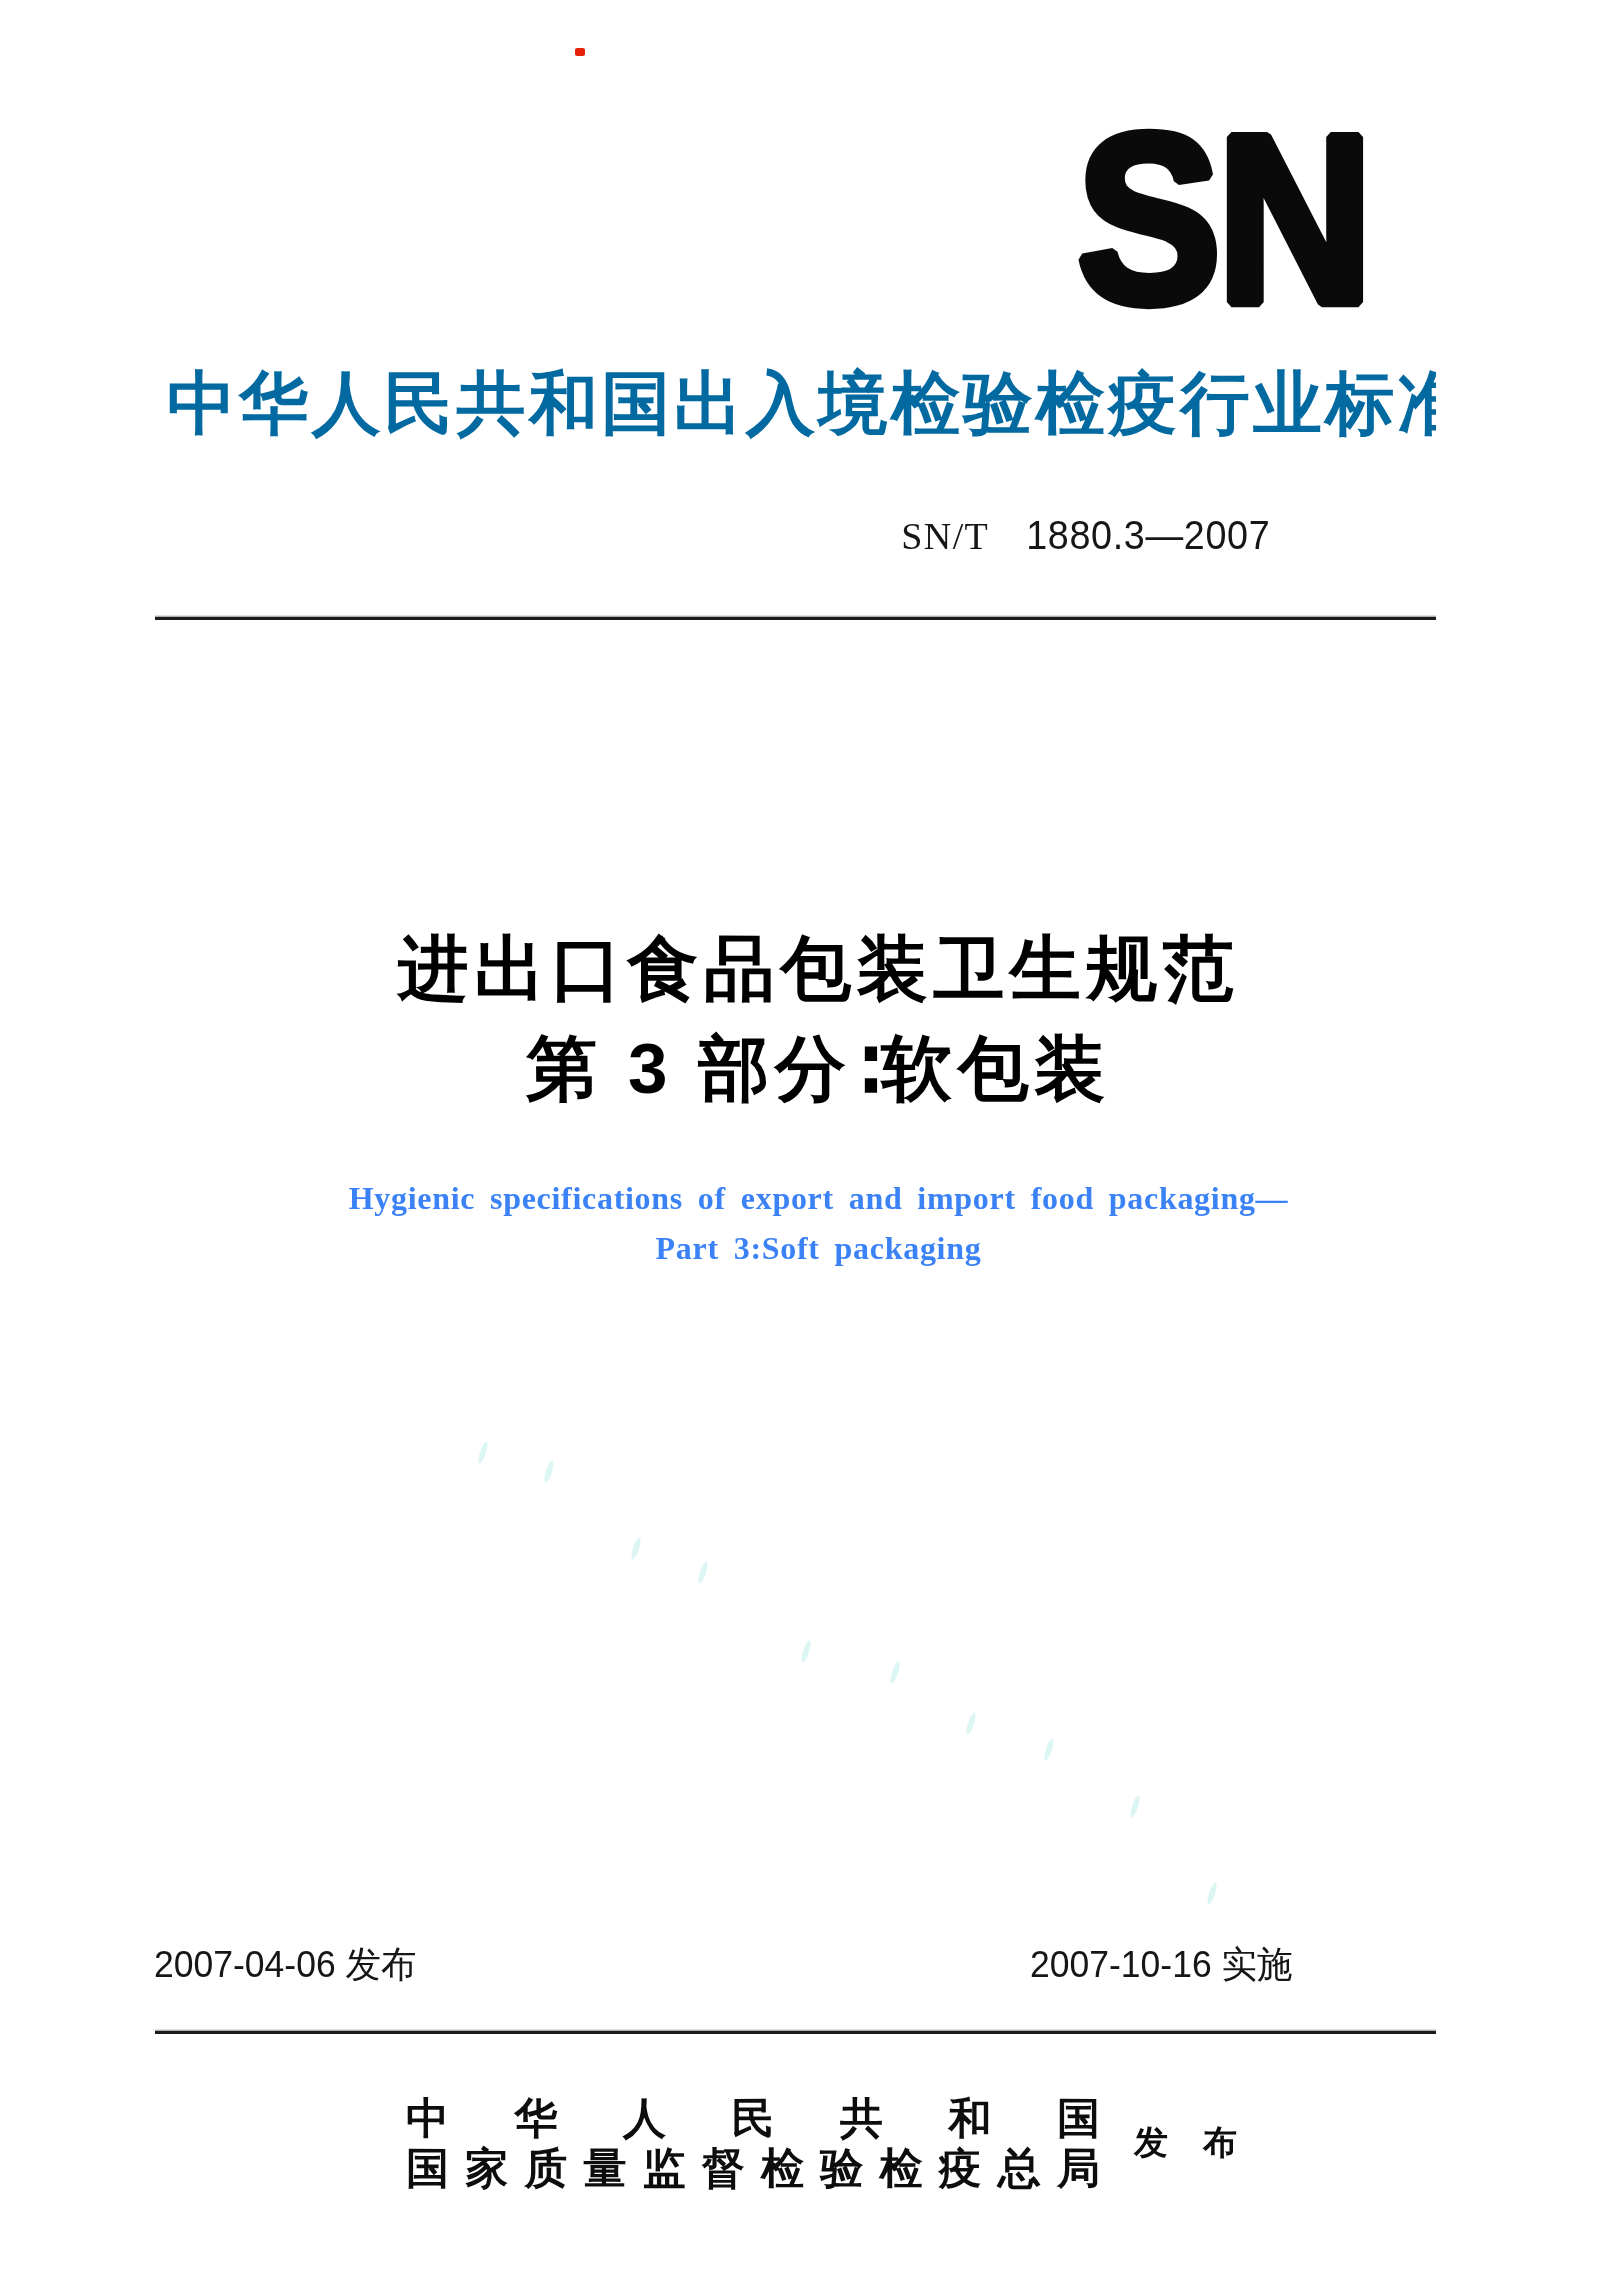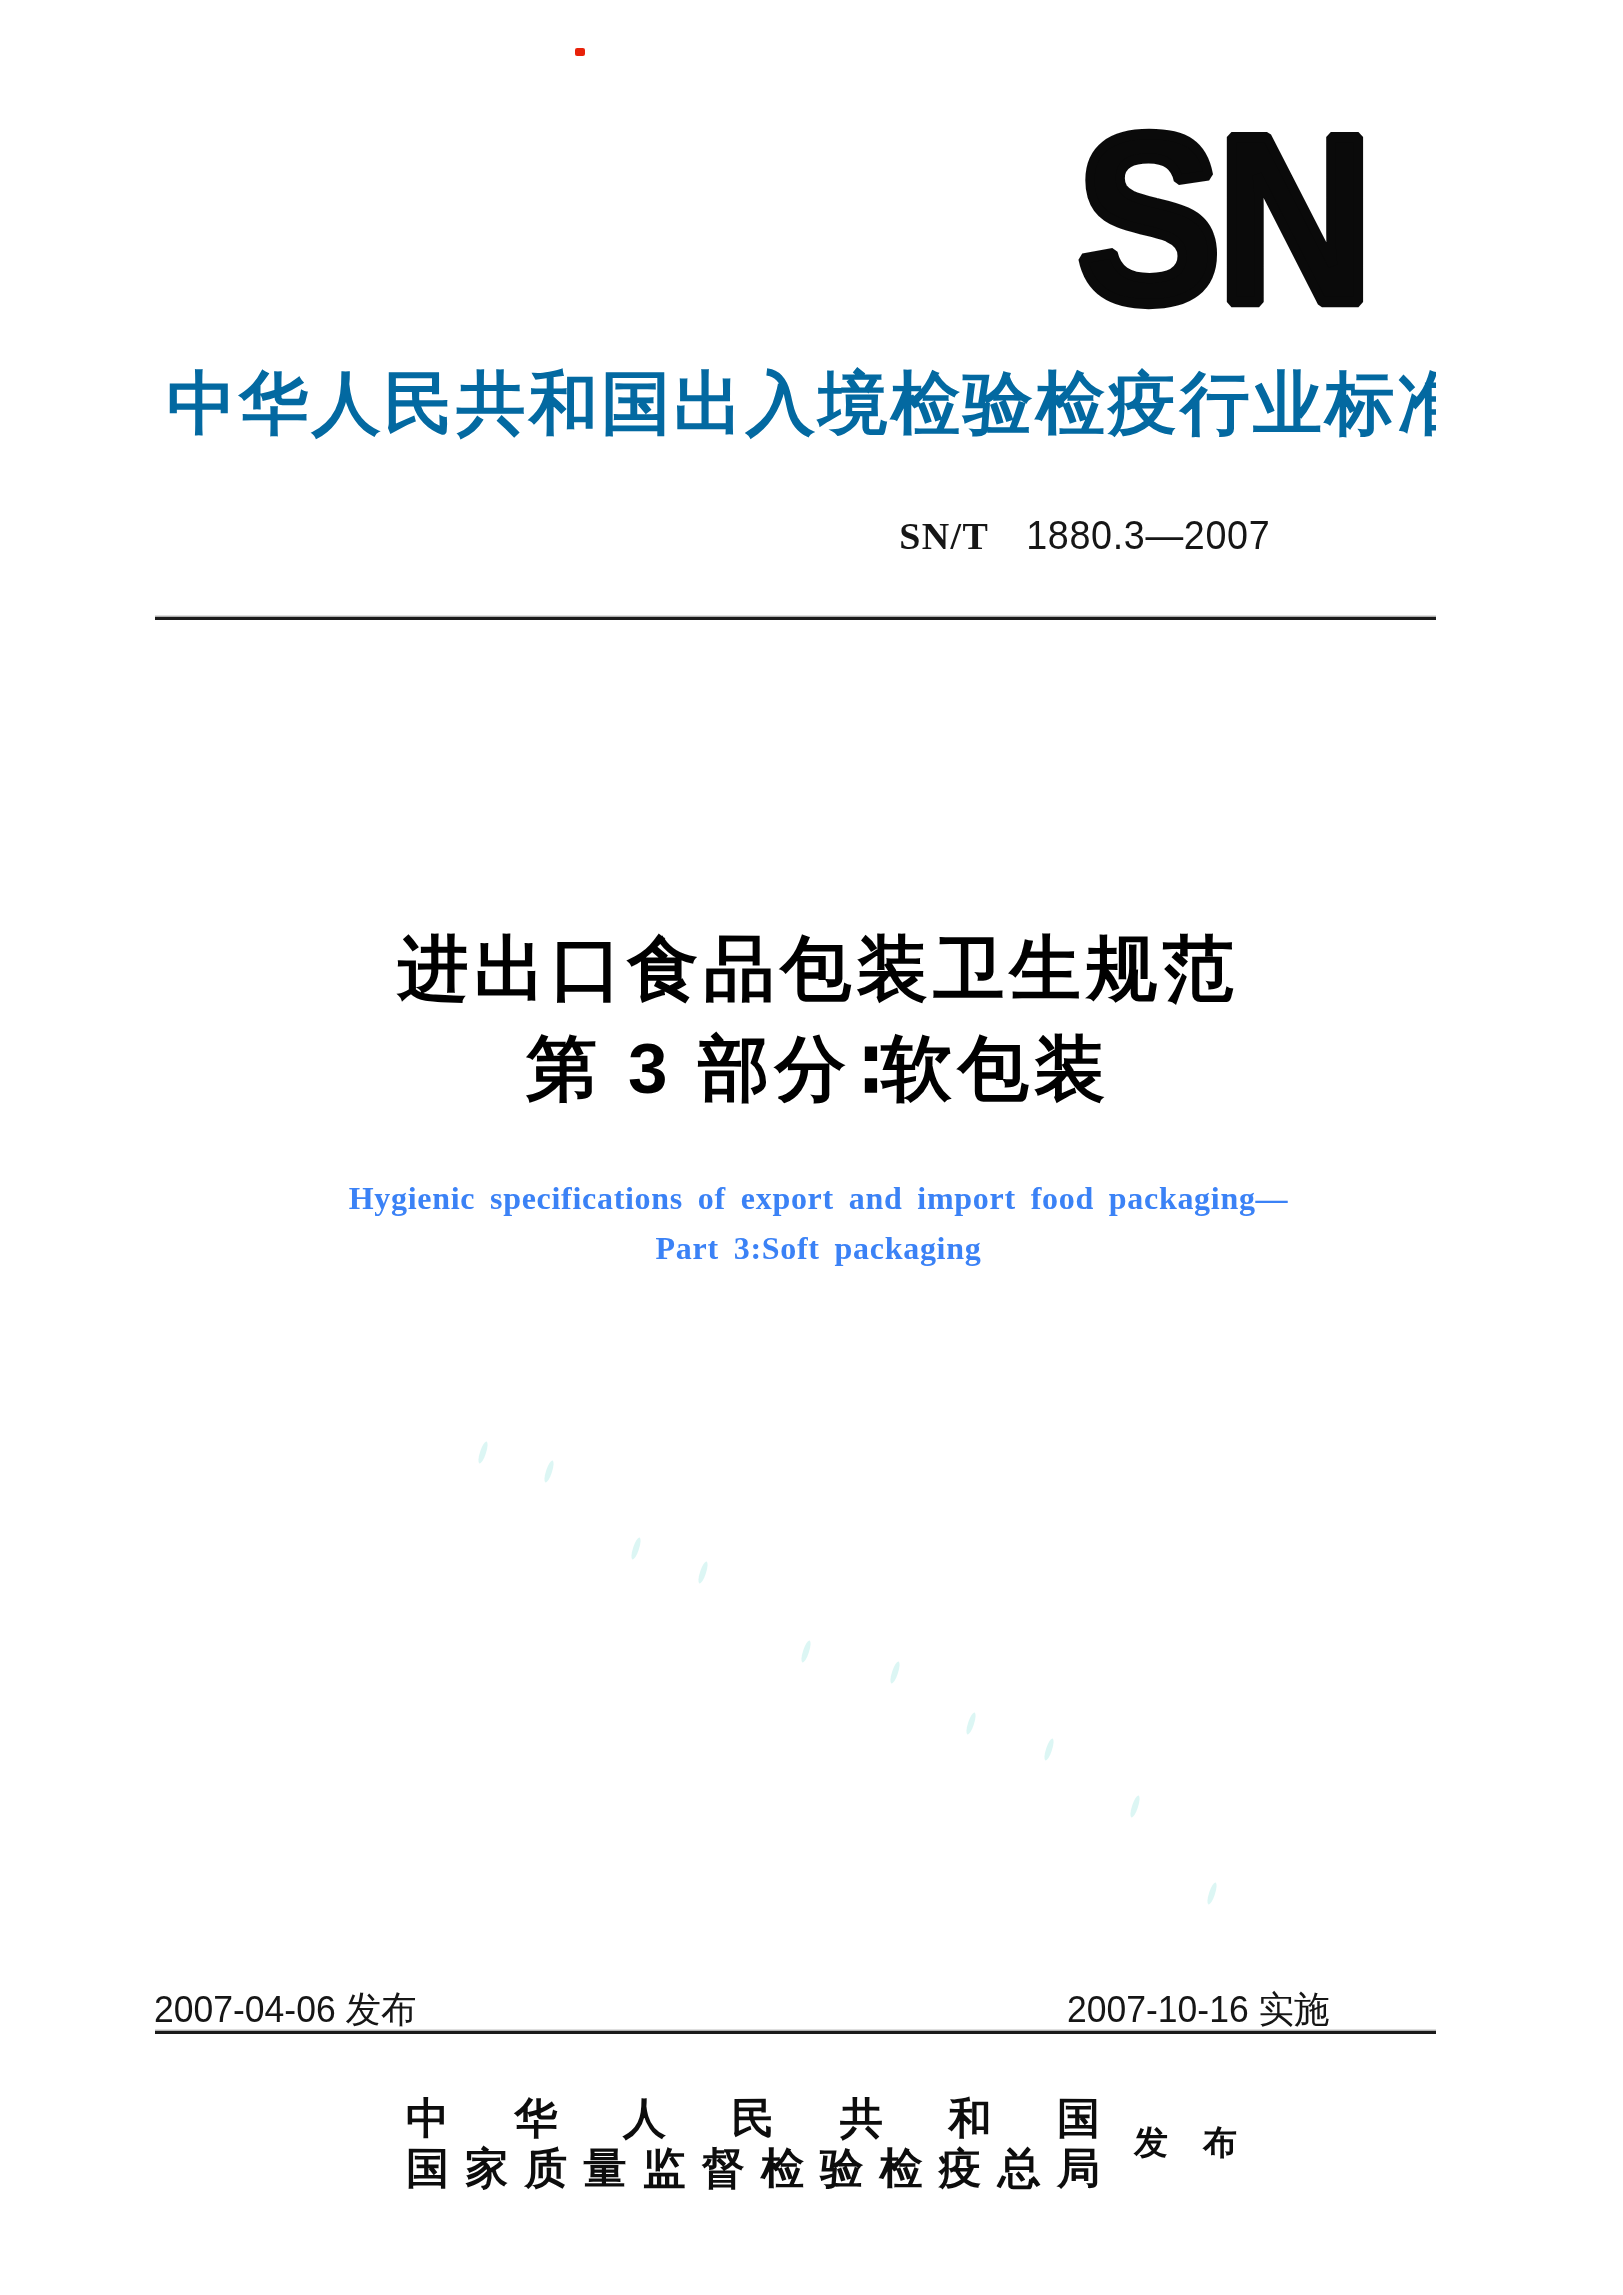--- a/index.html
+++ b/index.html
@@ -20,21 +20,21 @@
     position:absolute;left:155px;top:366px;width:1327px;
     font-size:69px;line-height:1.1;font-weight:bold;
     letter-spacing:3.4px;text-align:center;white-space:nowrap;
     color:#0369a1;
   }
   .std-number{
     position:absolute;right:166px;top:512px;
     white-space:nowrap;text-align:right;color:#161616;
   }
   .std-number .pfx{
-    font-family:"Liberation Serif",serif;font-weight:bold;font-size:38px;
+    font-family:"Liberation Serif",serif;font-weight:normal;font-size:38px;
     letter-spacing:1.4px;
   }
   .std-number .digits{
     font-family:"Liberation Sans",sans-serif;font-weight:normal;font-size:41px;
     letter-spacing:0.7px;margin-left:12.4px;
     display:inline-block;transform:scaleX(0.92);transform-origin:right center;
   }
   .rule{position:absolute;left:155px;width:1327px;height:3.4px;background:#1b1b1b;}
   .rule-top{top:617px;box-shadow:0 -1.4px 0 rgba(27,27,27,.35);}
   .rule-bottom{top:2031px;box-shadow:0 -1.4px 0 rgba(27,27,27,.35);}
@@ -46,21 +46,21 @@
   .title-zh.l1{top:933px;}
   .title-zh.l2{top:1033px;}
   .title-en{
     position:absolute;left:155px;width:1327px;text-align:center;
     font-family:"Liberation Serif",serif;font-weight:bold;font-size:32px;
     line-height:1;letter-spacing:0.7px;word-spacing:6.2px;white-space:nowrap;
     color:#3b82f6;
   }
   .title-en.l1{top:1182px;}
   .title-en.l2{top:1232px;}
-  .date-row{position:absolute;top:1991px;left:0;width:100%;height:41px;font-size:37px;line-height:1;color:#161616;padding-left:37px;}
+  .date-row{position:absolute;top:1946px;left:0;width:100%;height:41px;font-size:37px;line-height:1;color:#161616;}
   .date-issue{position:absolute;left:154px;white-space:nowrap;display:inline-block;transform:scaleX(0.96);transform-origin:left center;}
   .date-impl{position:absolute;right:143px;white-space:nowrap;display:inline-block;transform:scaleX(0.96);transform-origin:right center;}
   .pub-line{
     position:absolute;left:406px;width:694px;
     display:flex;justify-content:space-between;
     font-family:"Liberation Serif",serif;font-weight:bold;
     line-height:1;color:#0d0d0d;white-space:nowrap;
   }
   .pub-line.l1{top:2097px;font-size:43px;}
   .pub-line.l2{top:2147px;font-size:43px;}

